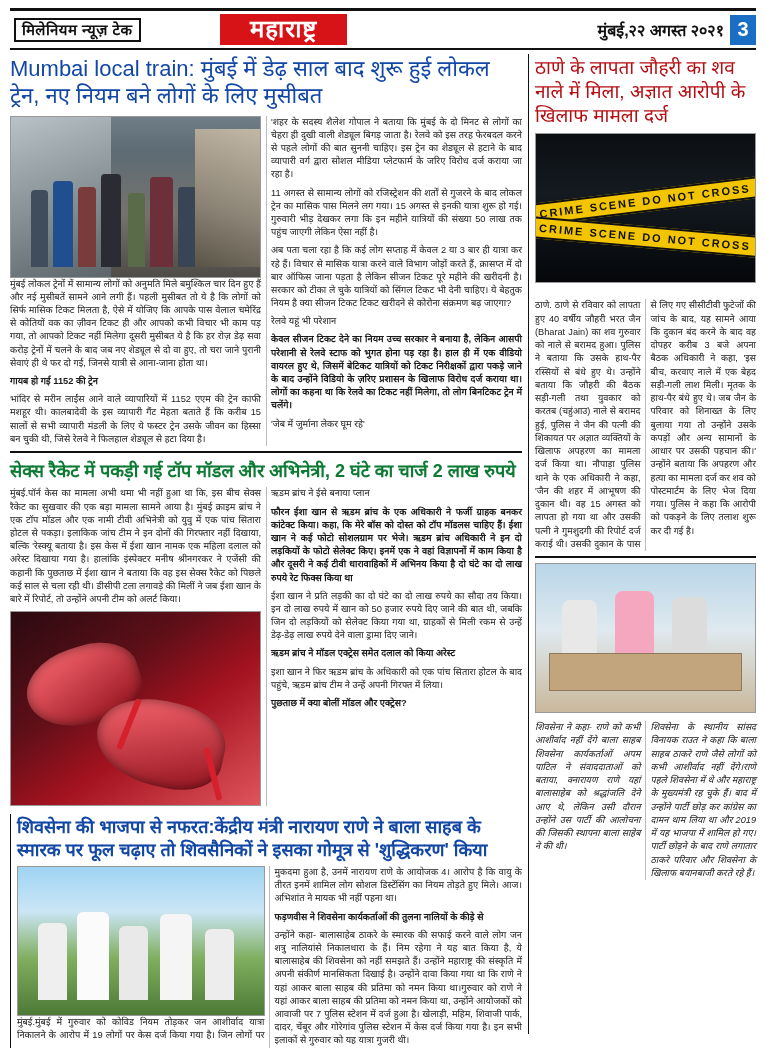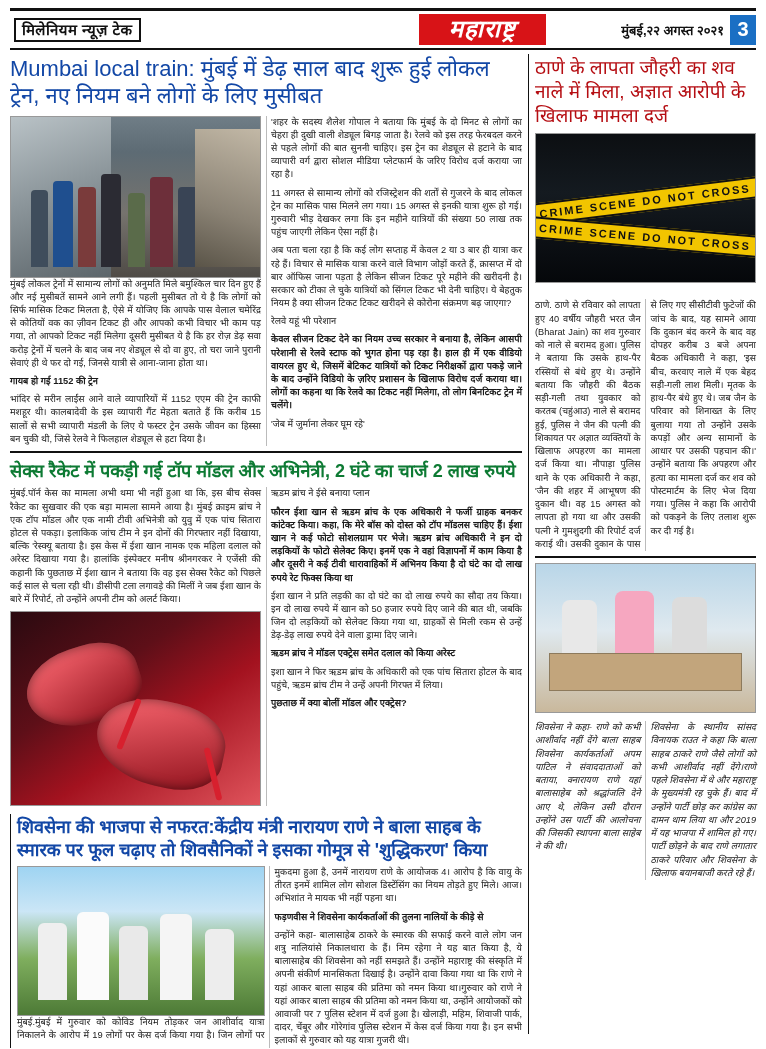--- a/index.html
+++ b/index.html
@@ -33,35 +33,35 @@
   }
   .mast-logo {
     font-size:15px; font-weight:bold; letter-spacing:.5px;
     color:#111;
     border:2px solid #111;
     padding:2px 6px 3px 6px;
     line-height:1;
   }
   .mast-center {
     flex:1;
-    display:flex; align-items:center; justify-content:flex-end;font-style:italic;
+    display:flex; align-items:center; justify-content:flex-start;
   }
   .mast-title {
     background:#d81317; color:#fff;
     font-size:24px; font-weight:bold;
     padding:2px 30px 4px 30px;
     line-height:1.05;
     letter-spacing:1px;
   }
   .mast-right {
     flex:0 0 210px;
     display:flex; align-items:center; justify-content:flex-end;
     gap:6px;
   }
-  .mast-date { font-size:13px; font-weight:bold; color:#111; }
+  .mast-date { font-size:16px; font-weight:bold; color:#111; }
   .mast-page {
     background:#1a6fc4; color:#fff;
     width:26px; height:30px;
     display:flex; align-items:center; justify-content:center;
     font-size:20px; font-weight:bold;
   }
 
   
   .grid {
     display:flex;

